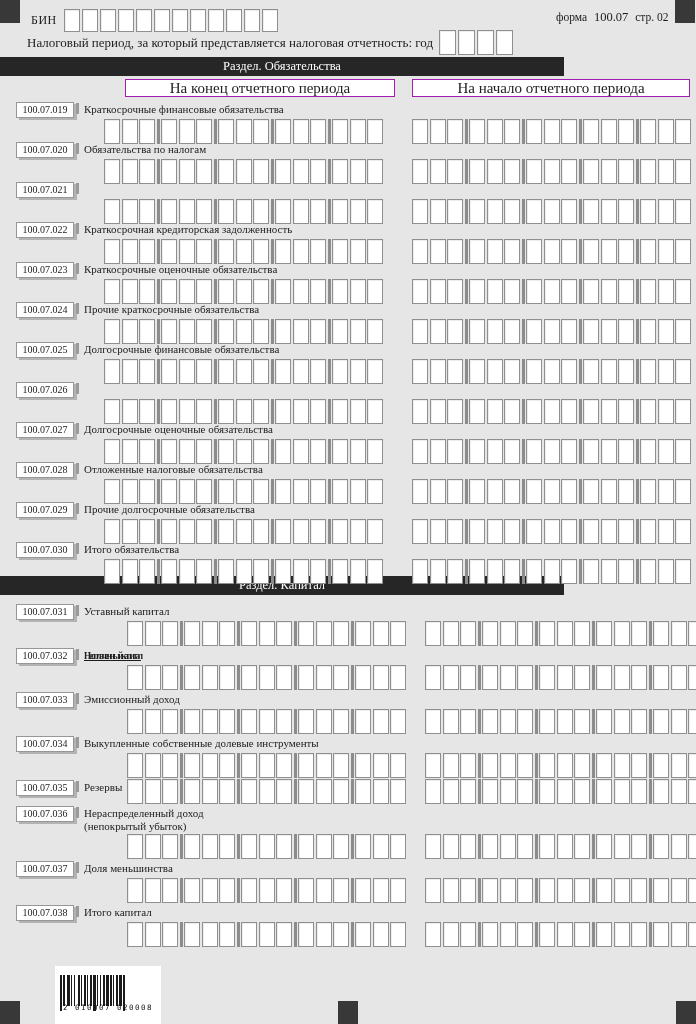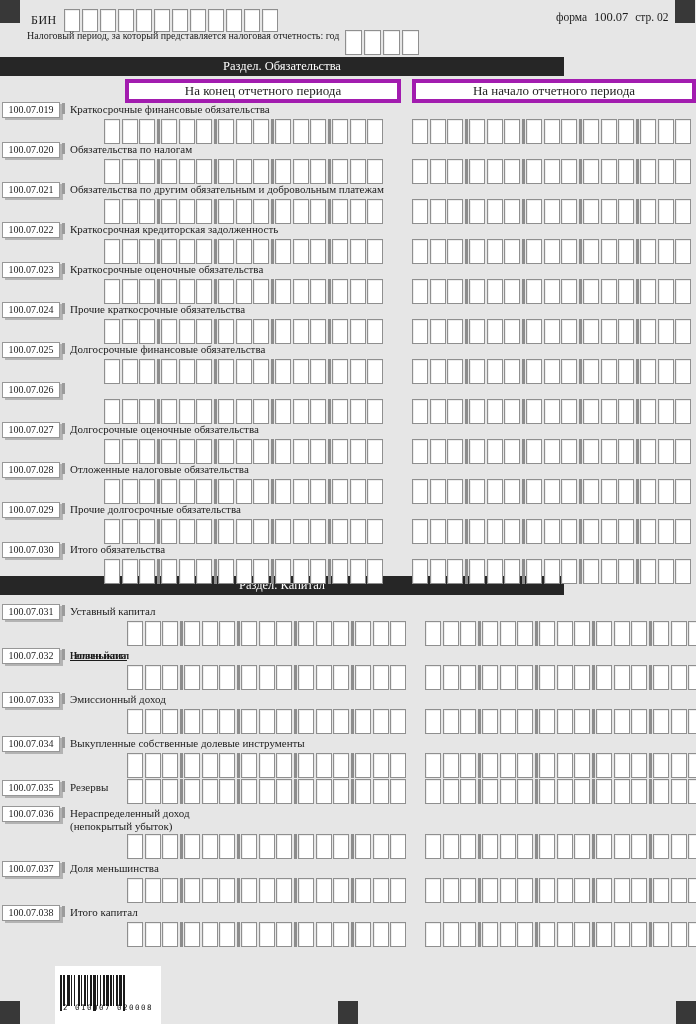--- a/index.html
+++ b/index.html
@@ -9,40 +9,40 @@
   .rm-tl{left:0;top:0}.rm-tr{left:675;top:0;left:675px}.rm-bl{left:0;top:1001px}
   .rm-bc{left:338px;top:1001px}.rm-br{left:676px;top:1001px}
 
   .bin-row{position:absolute;top:9px;left:31px;display:flex;align-items:center;font-size:12px}
   .bin-row .lbl{margin-right:7px;letter-spacing:.5px}
   .cells{display:flex;gap:2px;align-items:flex-start}
   .cell{width:14px;height:21px;background:#fff;border:1px solid #8f8f8f;
         box-shadow:inset 1px 1px 0 rgba(0,0,0,.07)}
   .form-ref{position:absolute;top:10px;left:556px;font-size:11.5px;white-space:nowrap}
   .form-ref .num{margin:0 4px;font-size:12.5px}
-  .period-row{position:absolute;top:30px;left:27px;display:flex;align-items:flex-start;
-              font-size:10px;white-space:nowrap}
+  .period-row{position:absolute;top:30px;left:27px;display:flex;align-items:center;
+              font-size:13px;white-space:nowrap}
   .period-row .cells{margin-left:6px}
   .period-row .cell{width:15px;height:23px}
 
   .section-bar{position:absolute;left:0;width:564px;height:19px;background:#262626;
                color:#fff;text-align:center;font-size:12.5px;line-height:19px}
   .bar-1{top:57px}.bar-2{top:576px}
 
-  .col-header{position:absolute;top:79px;height:16px;background:#fff;border:4px solid #a21caf;
-              font-size:13px;text-align:center;line-height:16px;color:#222}
+  .col-header{position:absolute;top:79px;height:16px;background:#fff;border:1px solid #a21caf;
+              font-size:15px;text-align:center;line-height:16px;color:#222}
   .col-left{left:125px;width:268px}.col-right{left:412px;width:276px}
 
   .rows{position:absolute;left:0;width:696px}
   .rows-liab{top:102px}.rows-cap{top:604px}
   .form-row{position:relative}
   .sec-liab .form-row{margin-bottom:-2px}
   .sec-cap  .form-row{margin-bottom:2px}
   .row-head{display:flex;align-items:flex-start;min-height:15px}
-  .code-box{margin-left:2px;width:56px;flex:none;background:#fff;border:1px solid #979797;
+  .code-box{margin-left:16px;width:56px;flex:none;background:#fff;border:1px solid #979797;
             box-shadow:3px 2px 0 rgba(0,0,0,.22);font-size:10px;text-align:center;
             padding:1px 0;line-height:12px}
   .tick{width:3px;height:11px;background:#9b9b9b;margin-left:2px;margin-top:1px;flex:none}
   .row-label{margin-left:5px;font-size:11px;line-height:13px;padding-top:1px}
   .row-label .l2{display:block}
   .squished .row-label{font-weight:700;letter-spacing:-2.5px;text-decoration:underline;
                        transform:scaleX(.82);transform-origin:left top;white-space:nowrap}
   .cell-line{position:relative;height:25px;margin-top:1px}
   .inline .cell-line{margin-top:-17px}
   .cg{position:absolute;top:0;display:flex;gap:1.5px}
@@ -204,21 +204,20 @@
           <div class="cell"></div>
           <div class="cell"></div>
           <div class="cell"></div>
         </div>
       </div>
     </div>
     <div class="form-row">
       <div class="row-head">
         <div class="code-box">100.07.021</div>
         <div class="tick"></div>
-        <div class="row-label"><span>Обязательства по другим обязательным и добровольным платежам</span></div>
       </div>
       <div class="cell-line">
         <div class="cg g1">
           <div class="cell"></div>
           <div class="cell"></div>
           <div class="cell"></div>
           <div class="sep"></div>
           <div class="cell"></div>
           <div class="cell"></div>
           <div class="cell"></div>

